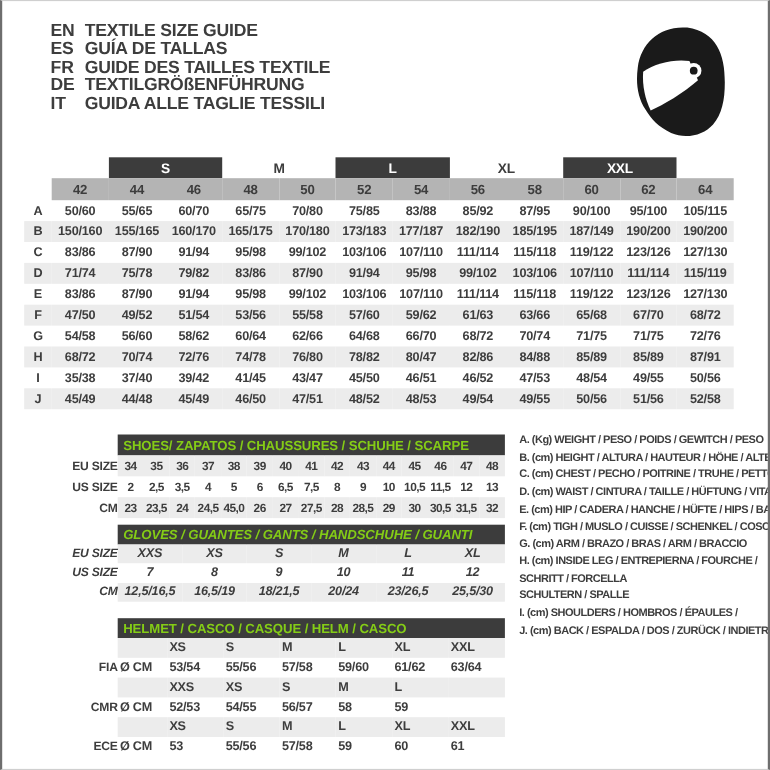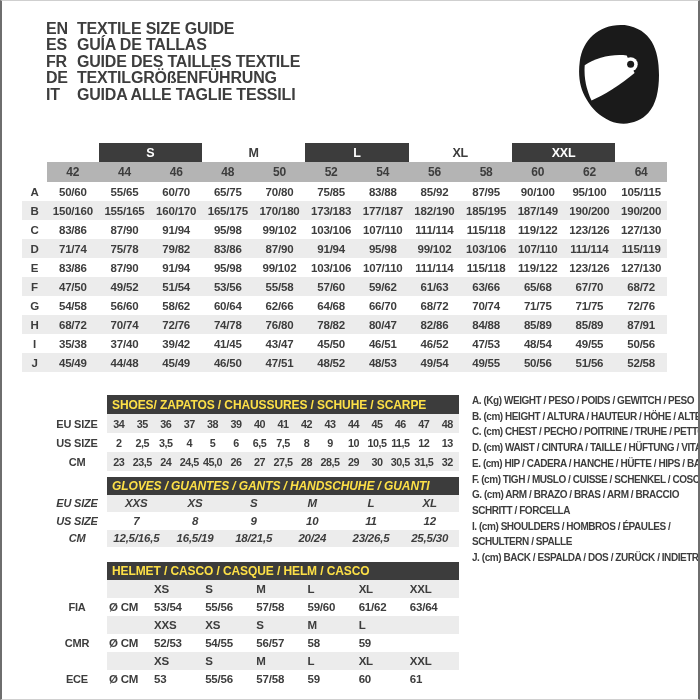--- a/index.html
+++ b/index.html
@@ -22,23 +22,23 @@
   
   .main{position:absolute;left:20px;top:142px;width:645px;}
   .main .groups th{font-size:12.5px;height:19px;}
   .main .groups th.filled{background:#3c3c3c;color:#fff;}
   .main .groups td{height:19px;}
   .main .sizes td.sz{background:#b4b4b4;font-size:12px;height:20px;}
   .main tbody tr:nth-child(even){background:#ececec;}
   
   .stack{position:absolute;left:45px;top:394px;}
   .sub{width:412px;}
-  .sub .bar{background:#3c3c3c;color:#fde047;text-align:left;padding-left:5px;font-size:12px;height:16px;letter-spacing:-0.1px;}
+  .sub .bar{background:#3c3c3c;color:#84cc16;text-align:left;padding-left:5px;font-size:12px;height:16px;letter-spacing:-0.1px;}
   .sub td{height:19px;}
-  .sub td.lbl{text-align:center;font-size:11px;}
+  .sub td.lbl{text-align:right;font-size:11px;}
   .sub tr.shaded td:not(.lbl){background:#ececec;}
   .shoes{margin-bottom:6px;}
   .shoes td.val{font-size:10.8px;letter-spacing:-0.5px;}
   .gloves{margin-bottom:15px;font-style:italic;}
   .gloves td{height:17.5px;}
   .helm td{height:18px;}
   .helm td.val,.helm td.pfx{text-align:left;padding-left:2px;}
   
   .legend{position:absolute;left:470px;top:392px;width:228px;font-size:10px;line-height:15.7px;letter-spacing:-0.45px;}
   .legend .ln{white-space:nowrap;overflow:hidden;}
@@ -471,24 +471,25 @@
       <div class="li">
         <div class="ln">E. (cm) HIP / CADERA / HANCHE / HÜFTE / HIPS / BACINO</div>
       </div>
       <div class="li">
         <div class="ln">F. (cm) TIGH / MUSLO / CUISSE / SCHENKEL / COSCIA</div>
       </div>
       <div class="li">
         <div class="ln">G. (cm) ARM / BRAZO / BRAS / ARM / BRACCIO</div>
       </div>
       <div class="li">
+        <div class="ln">H. (cm) INSIDE LEG / ENTREPIERNA / FOURCHE /</div>
         <div class="ln">SCHRITT / FORCELLA</div>
       </div>
       <div class="li">
+        <div class="ln">SCHULTERN / SPALLE</div>
         <div class="ln">I. (cm) SHOULDERS / HOMBROS / ÉPAULES /</div>
-        <div class="ln">SCHULTERN / SPALLE</div>
       </div>
       <div class="li">
         <div class="ln">J. (cm) BACK / ESPALDA / DOS / ZURÜCK / INDIETRO</div>
       </div>
     </div>
 
 </div>
 
 </body></html>

